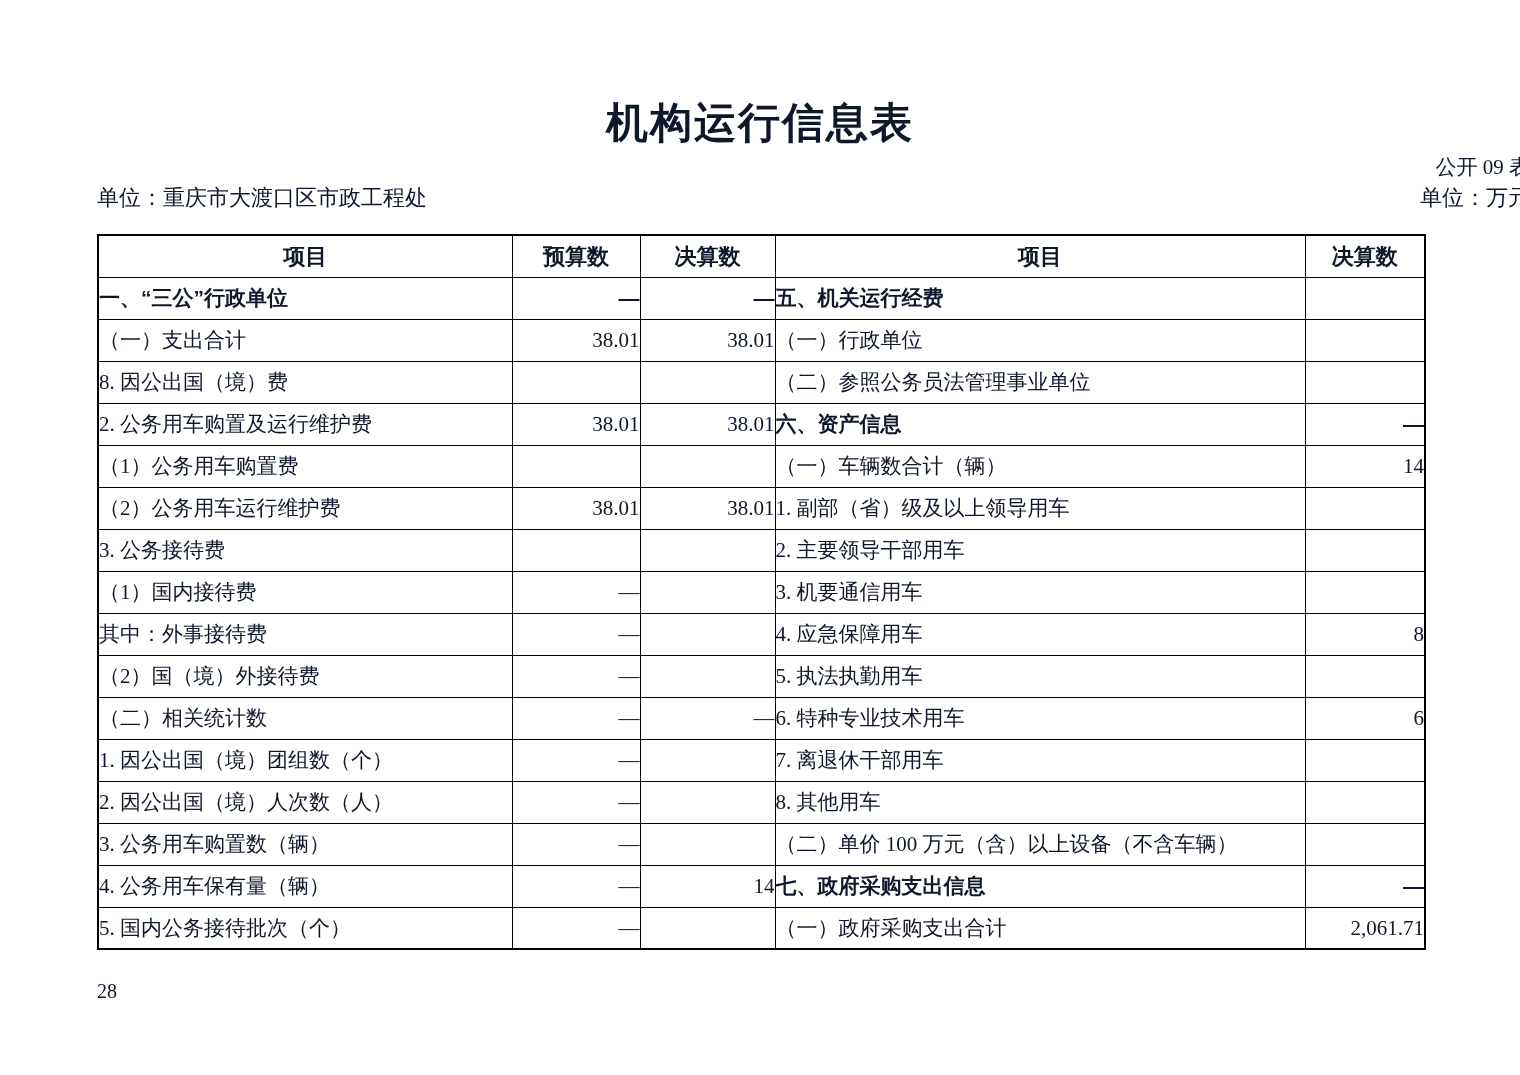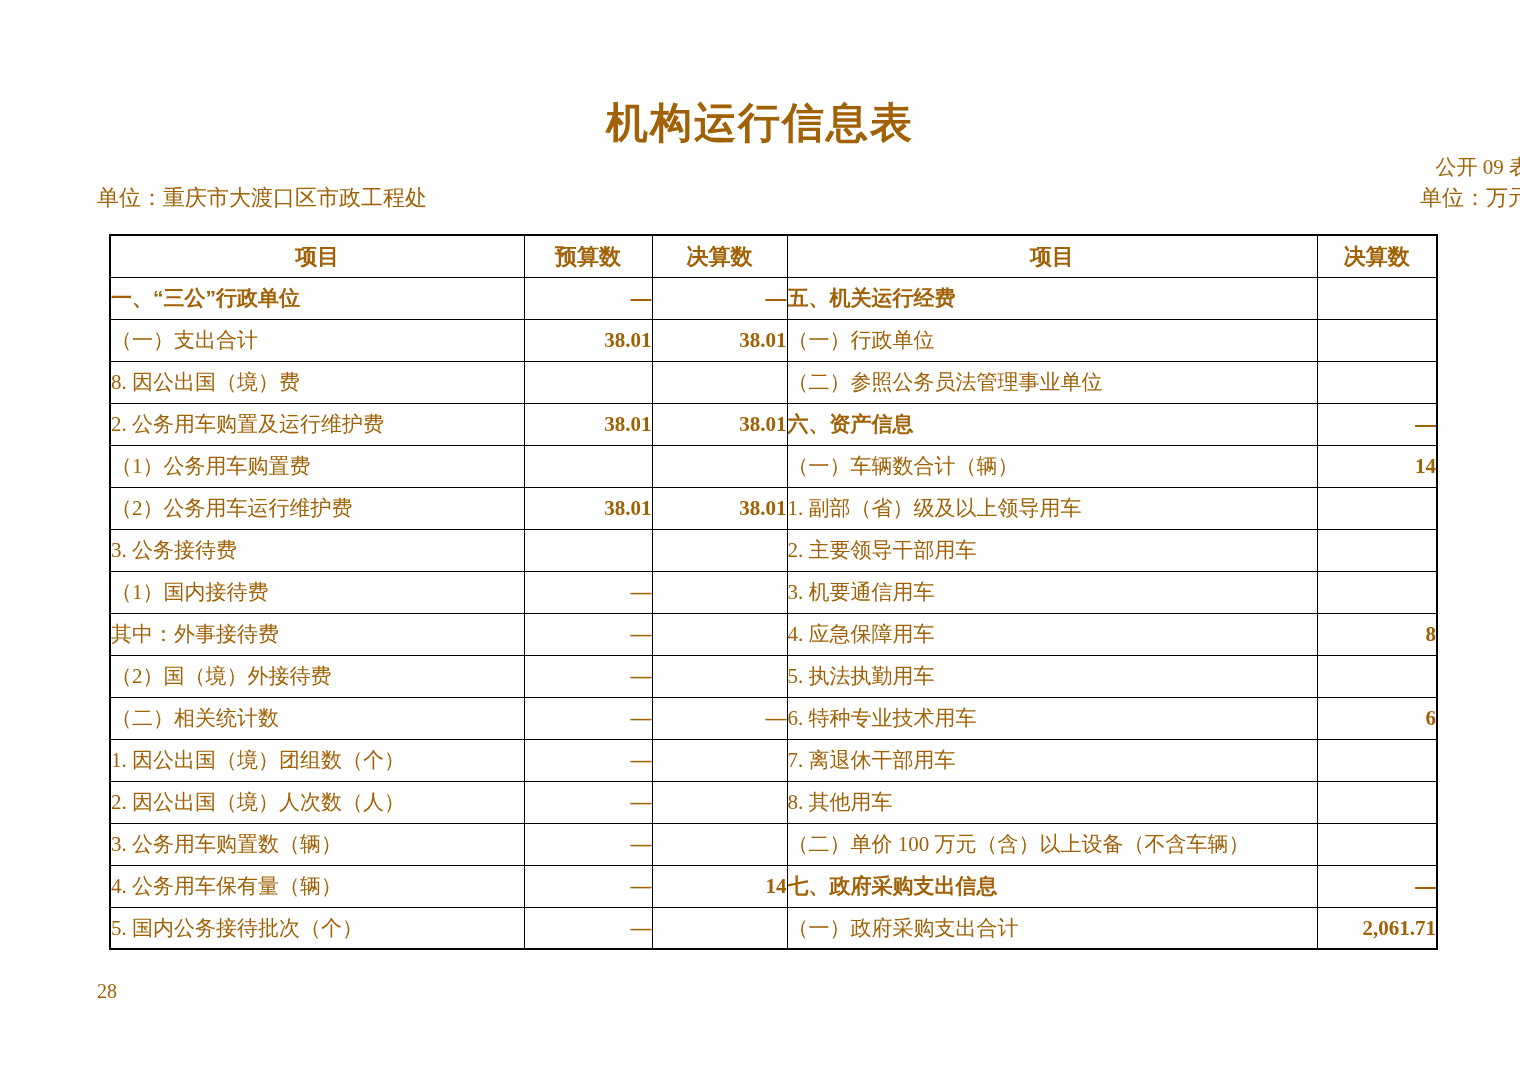--- a/index.html
+++ b/index.html
@@ -1,21 +1,21 @@
 <!DOCTYPE html>
 <html><head>
 <meta charset="utf-8">
 <style>
   * { margin:0; padding:0; box-sizing:border-box; }
   html,body { background:#fff; }
   .page {
     position:relative;
     width:1520px; height:1075px;
     background:#ffffff;
-    color:#a16207;
+    color:#0f172a;
     font-family:"Liberation Serif","DejaVu Serif",serif;
     overflow:hidden;
   }
   .doc-title {
     padding-top:98px;
     text-align:center;
     font-family:"Liberation Sans","DejaVu Sans",sans-serif;
     font-weight:bold;
     font-size:42px;
     letter-spacing:2px;
@@ -38,38 +38,37 @@
     font-size:22px;
     line-height:1.3;
     margin-top:2px;
     margin-bottom:22px;
   }
   table.info-table {
     width:1327px;
     border-collapse:collapse;
     table-layout:fixed;
     border:2px solid #000;
-    margin-left:12px;
   }
   .info-table th, .info-table td {
     border:1px solid #000;
     height:42px;
     font-size:21px;
     padding:0;
     white-space:nowrap;
     overflow:hidden;
     vertical-align:middle;
   }
   .info-table th {
     font-weight:bold;
     font-size:22px;
     text-align:center;
   }
   .label-cell { text-align:left; }
-  .num-cell { text-align:right; padding-right:14px;font-weight:bold; }
+  .num-cell { text-align:right; padding-right:14px; }
   .indent0 { padding-left:10px; }
   .indent1 { padding-left:13px; }
   .indent2 { padding-left:28px; }
   .indent3 { padding-left:52px; }
   .indent4 { padding-left:88px; }
   .section-bold {
     font-family:"Liberation Sans","DejaVu Sans",sans-serif;
     font-weight:bold;
   }
   .page-num {

